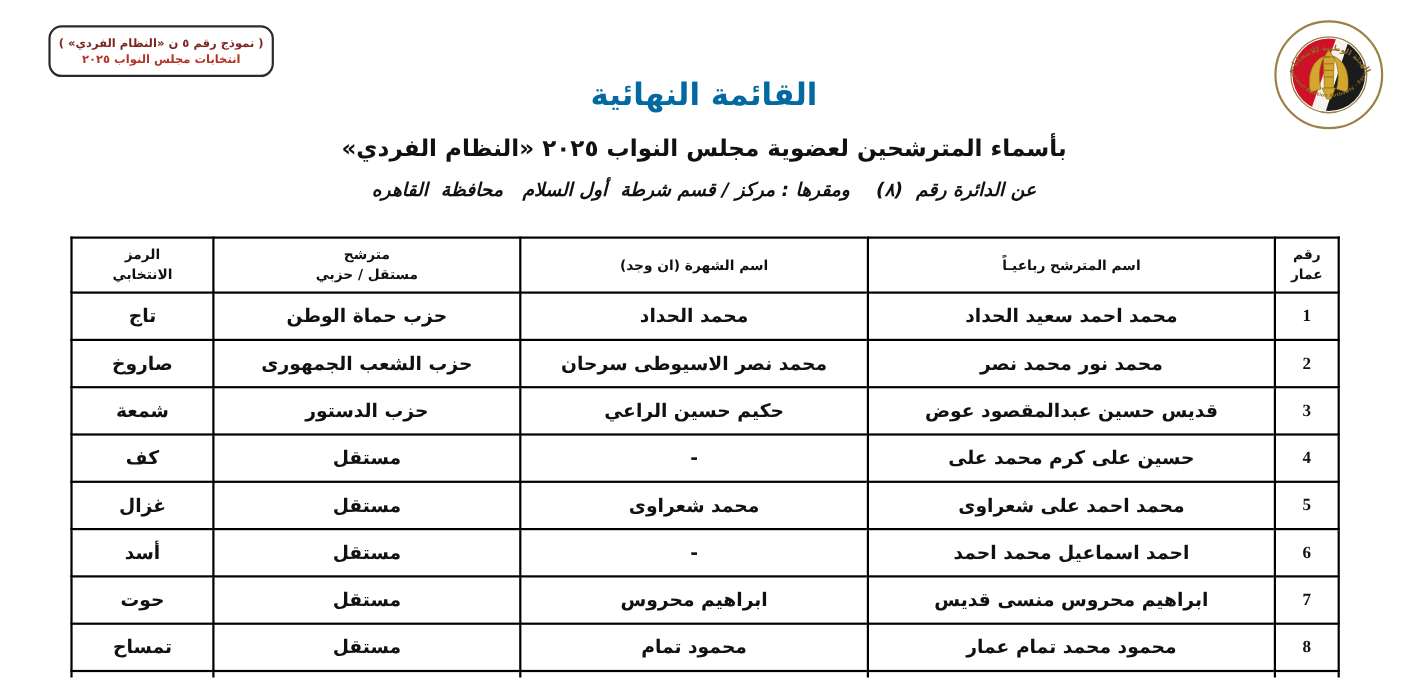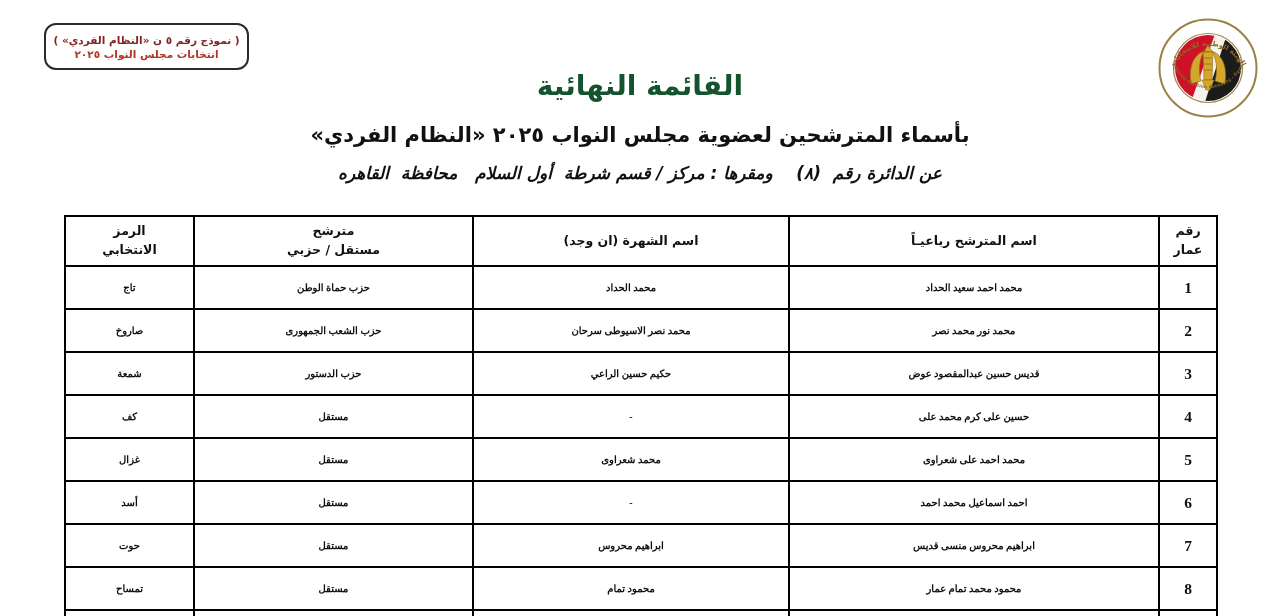--- a/index.html
+++ b/index.html
@@ -17,21 +17,21 @@
   }
   .stamp-line1 { font-size:10.5px; font-weight:bold; color:#7e2620; }
   .stamp-line2 { font-size:10.5px; font-weight:bold; color:#b43428;text-align:center; }
 
   
   .logo-wrap { position:absolute; left:1158px; top:18px; width:100px; height:100px; }
 
   
   .title {
     position:absolute; top:69px; left:0; width:100%;
-    text-align:center; font-size:28px; font-weight:bold; color:#14532d;
+    text-align:center; font-size:28px; font-weight:bold; color:#0369a1;
     direction:rtl;
   }
   .subtitle {
     position:absolute; top:123px; left:0; width:100%;
     text-align:center; font-size:21px; font-weight:bold; color:#111;
     direction:rtl;
   }
   .district {
     position:absolute; top:163px; left:0; width:100%;
     text-align:center; font-size:17px; font-weight:bold; color:#111;
@@ -46,21 +46,21 @@
   .candidates th, .candidates td {
     border:2px solid #000; text-align:center; vertical-align:middle;
     color:#111; overflow:hidden;
   }
   .candidates thead tr { height:50px; }
   .candidates tbody tr { height:43px; }
   .candidates tbody tr.partial { height:40px; }
   .candidates th {
     font-size:12.5px; font-weight:bold; white-space:pre-line; line-height:1.5;
   }
-  .candidates td { font-size:10px; font-weight:bold;font-family:Liberation Serif, serif; }
+  .candidates td { font-size:17px; font-weight:bold; }
   td.cell-serial {
     font-family:"Liberation Serif", serif; font-size:15.5px; font-weight:bold;
   }
   
   col.w-serial  { width:58px; }
   col.w-name    { width:370px; }
   col.w-nick    { width:316px; }
   col.w-party   { width:279px; }
   col.w-symbol  { width:129px; }
 </style>

